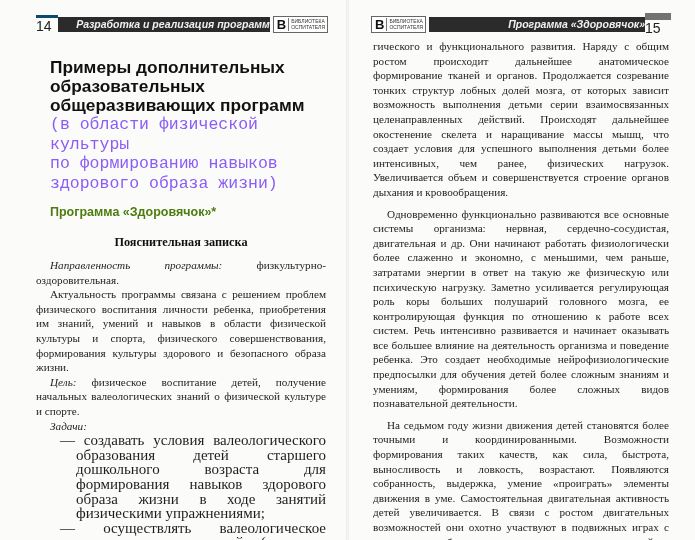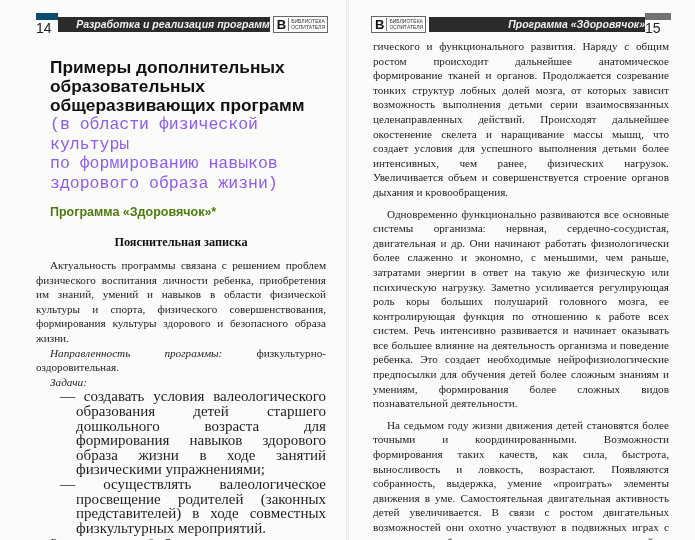--- a/index.html
+++ b/index.html
@@ -10,21 +10,21 @@
   .page { position:absolute; top:0; height:540px; }
   .page-left { left:0; width:348px; }
   .page-right { left:348px; width:347px; }
   .gutter { position:absolute; left:346px; top:0; width:3px; height:540px; background:linear-gradient(90deg,#e9e9e6,#f7f7f5,#e9e9e6); }
 
   
   .runhead { position:absolute; top:16px; height:17px; display:flex; align-items:center; }
   .page-left .runhead { left:36px; width:292px; }
   .page-right .runhead { left:23px; width:300px; }
   .pgnum { font-family:"Liberation Sans", sans-serif; font-size:14px; color:#222; }
-  .page-left .pgnum { width:22px; border-top:7px solid #0c4a6e; line-height:16px; padding-top:0; }
+  .page-left .pgnum { width:22px; border-top:3px solid #0c4a6e; line-height:16px; padding-top:0; }
   .page-right .pgnum { width:26px; text-align:left; border-top:7px solid #737373; line-height:16px; }
   .bar {
     background:#2b2b2b; color:#f0f0f0; height:15px; line-height:15px;
     font-family:"Liberation Sans", sans-serif; font-style:italic; font-weight:bold; font-size:10.5px;
     text-align:right; flex:1;
   }
   .logo { display:flex; align-items:center; border:1px solid #666; background:#fff; height:15px; padding:0 2px 0 1px; }
   .logo-b { font-family:"Liberation Sans", sans-serif; font-weight:bold; font-size:13px; line-height:13px; color:#111; border-right:1px solid #777; padding:0 2px; }
   .logo-t { font-family:"Liberation Sans", sans-serif; font-size:5px; line-height:5.5px; color:#333; margin-left:2px; text-transform:uppercase; }
   .page-left .logo { margin-left:3px; }
@@ -82,22 +82,23 @@
     </div>
     <div class="title-sub">
       <div>(в области физической культуры</div>
       <div>по формированию навыков</div>
       <div>здорового образа жизни)</div>
     </div>
     <div class="prog-title">Программа «Здоровячок»*</div>
 
     <div class="section-title" style="margin-top:16px;margin-bottom:8px">Пояснительная записка</div>
 
+    <p class="para"><span class="it">Направленность программы:</span><span> физкультурно-оздоровительная.</span></p>
     <p class="para">Актуальность программы связана с решением проблем физического воспитания личности ребенка, приобретения им знаний, умений и навыков в области физической культуры и спорта, физического совершенствования, формирования культуры здорового и безопасного образа жизни.</p>
-    <p class="para"><span class="it">Направленность программы:</span><span> физкультурно-оздоровительная.</span></p>
+    <p class="para"><span class="it">Цель:</span><span> физическое воспитание детей, получение начальных валеологических знаний о физической культуре и спорте.</span></p>
     <p class="para it">Задачи:</p>
     <div class="list-item">— создавать условия валеологического образования детей старшего дошкольного возраста для формирования навыков здорового образа жизни в ходе занятий физическими упражнениями;</div>
     <div class="list-item">— осуществлять валеологическое просвещение родителей (законных представителей) в ходе совместных физкультурных мероприятий.</div>
     <p class="para"><span class="it">Возрастная группа:</span><span> 6—7 лет.</span></p>
 
     <div class="section-title" style="margin-top:11px;margin-bottom:8px">
       <div>Характеристика особенностей развития</div>
 
     </div>
 

